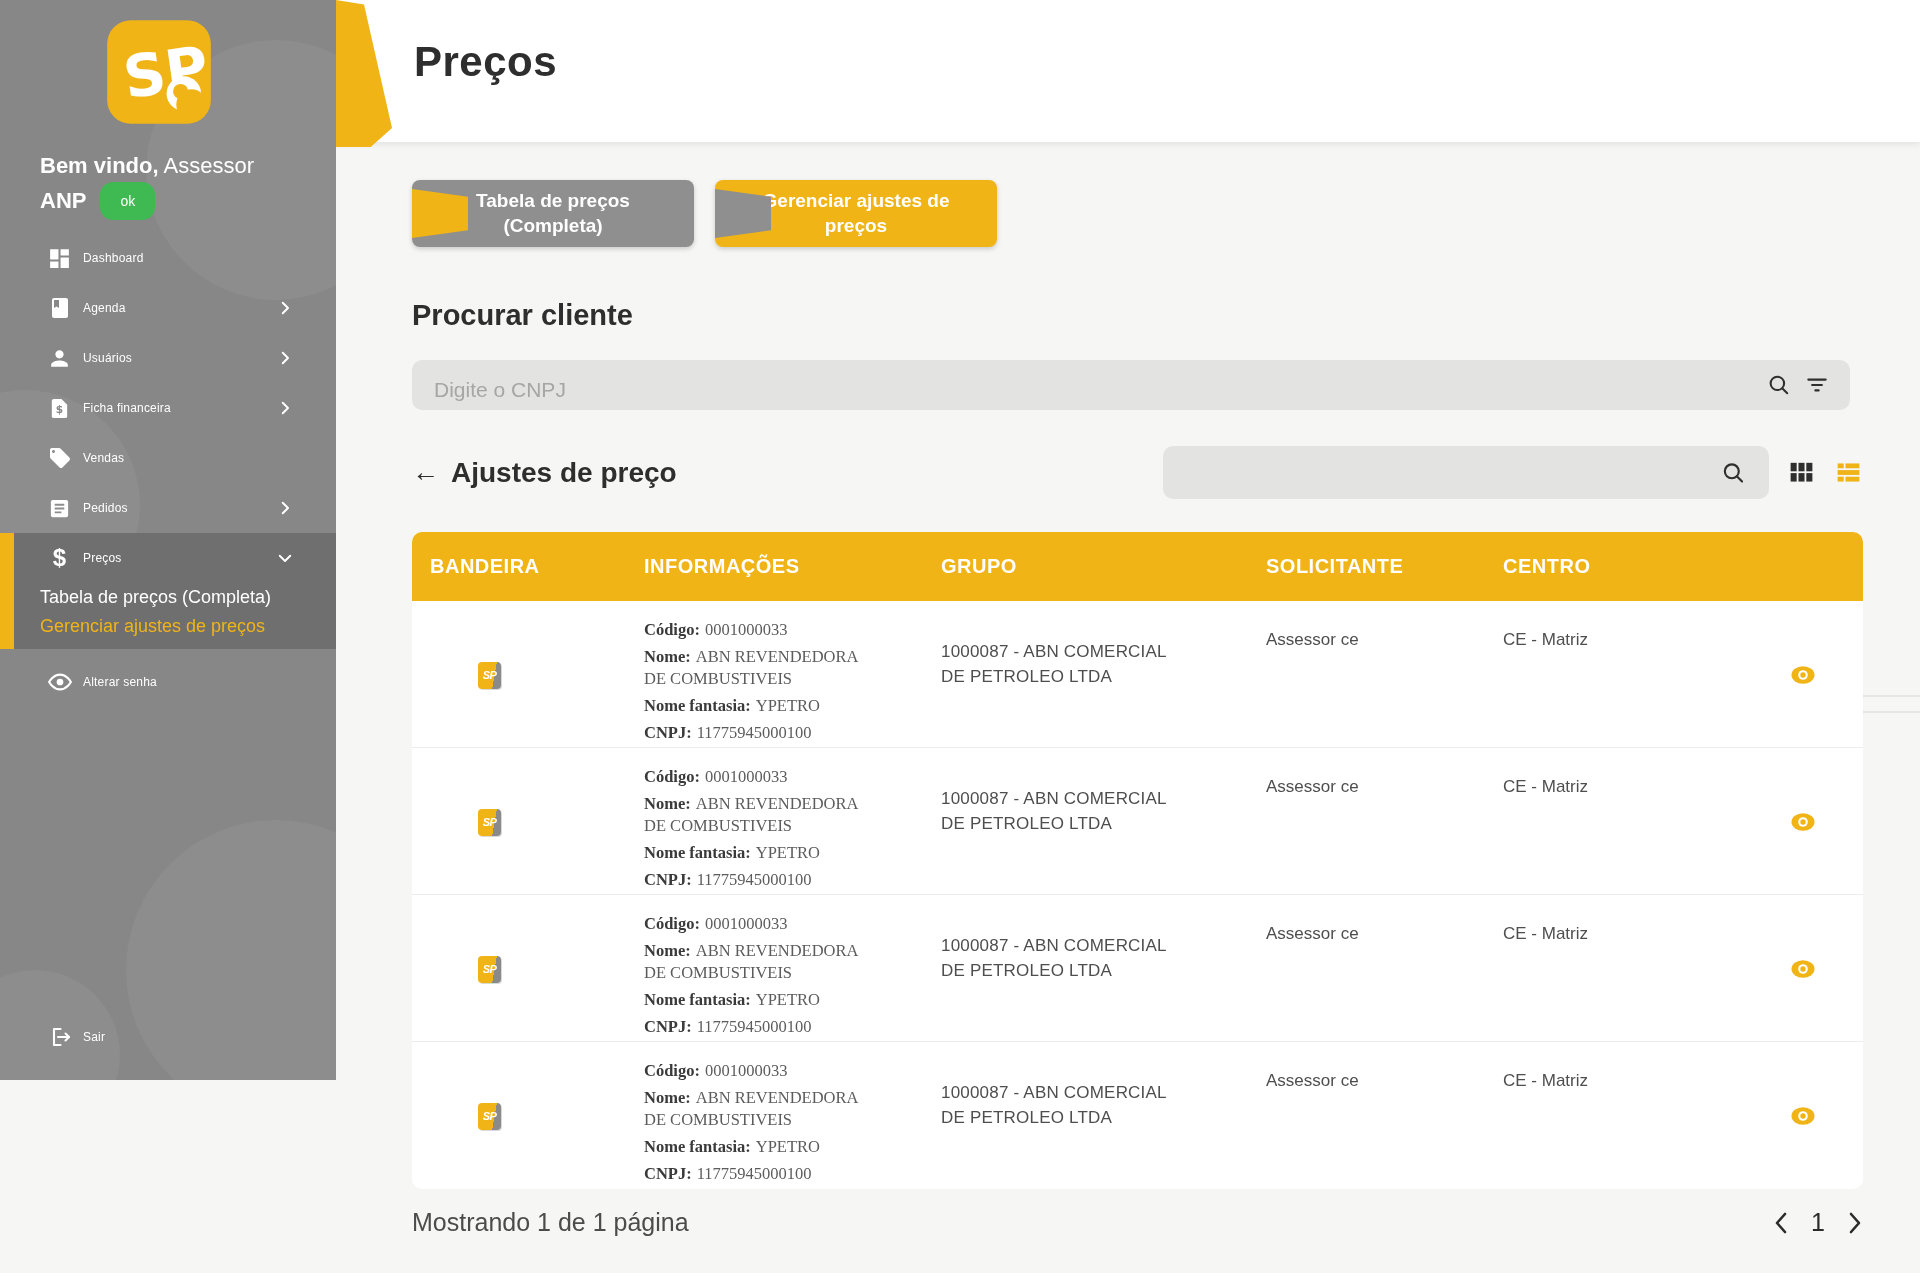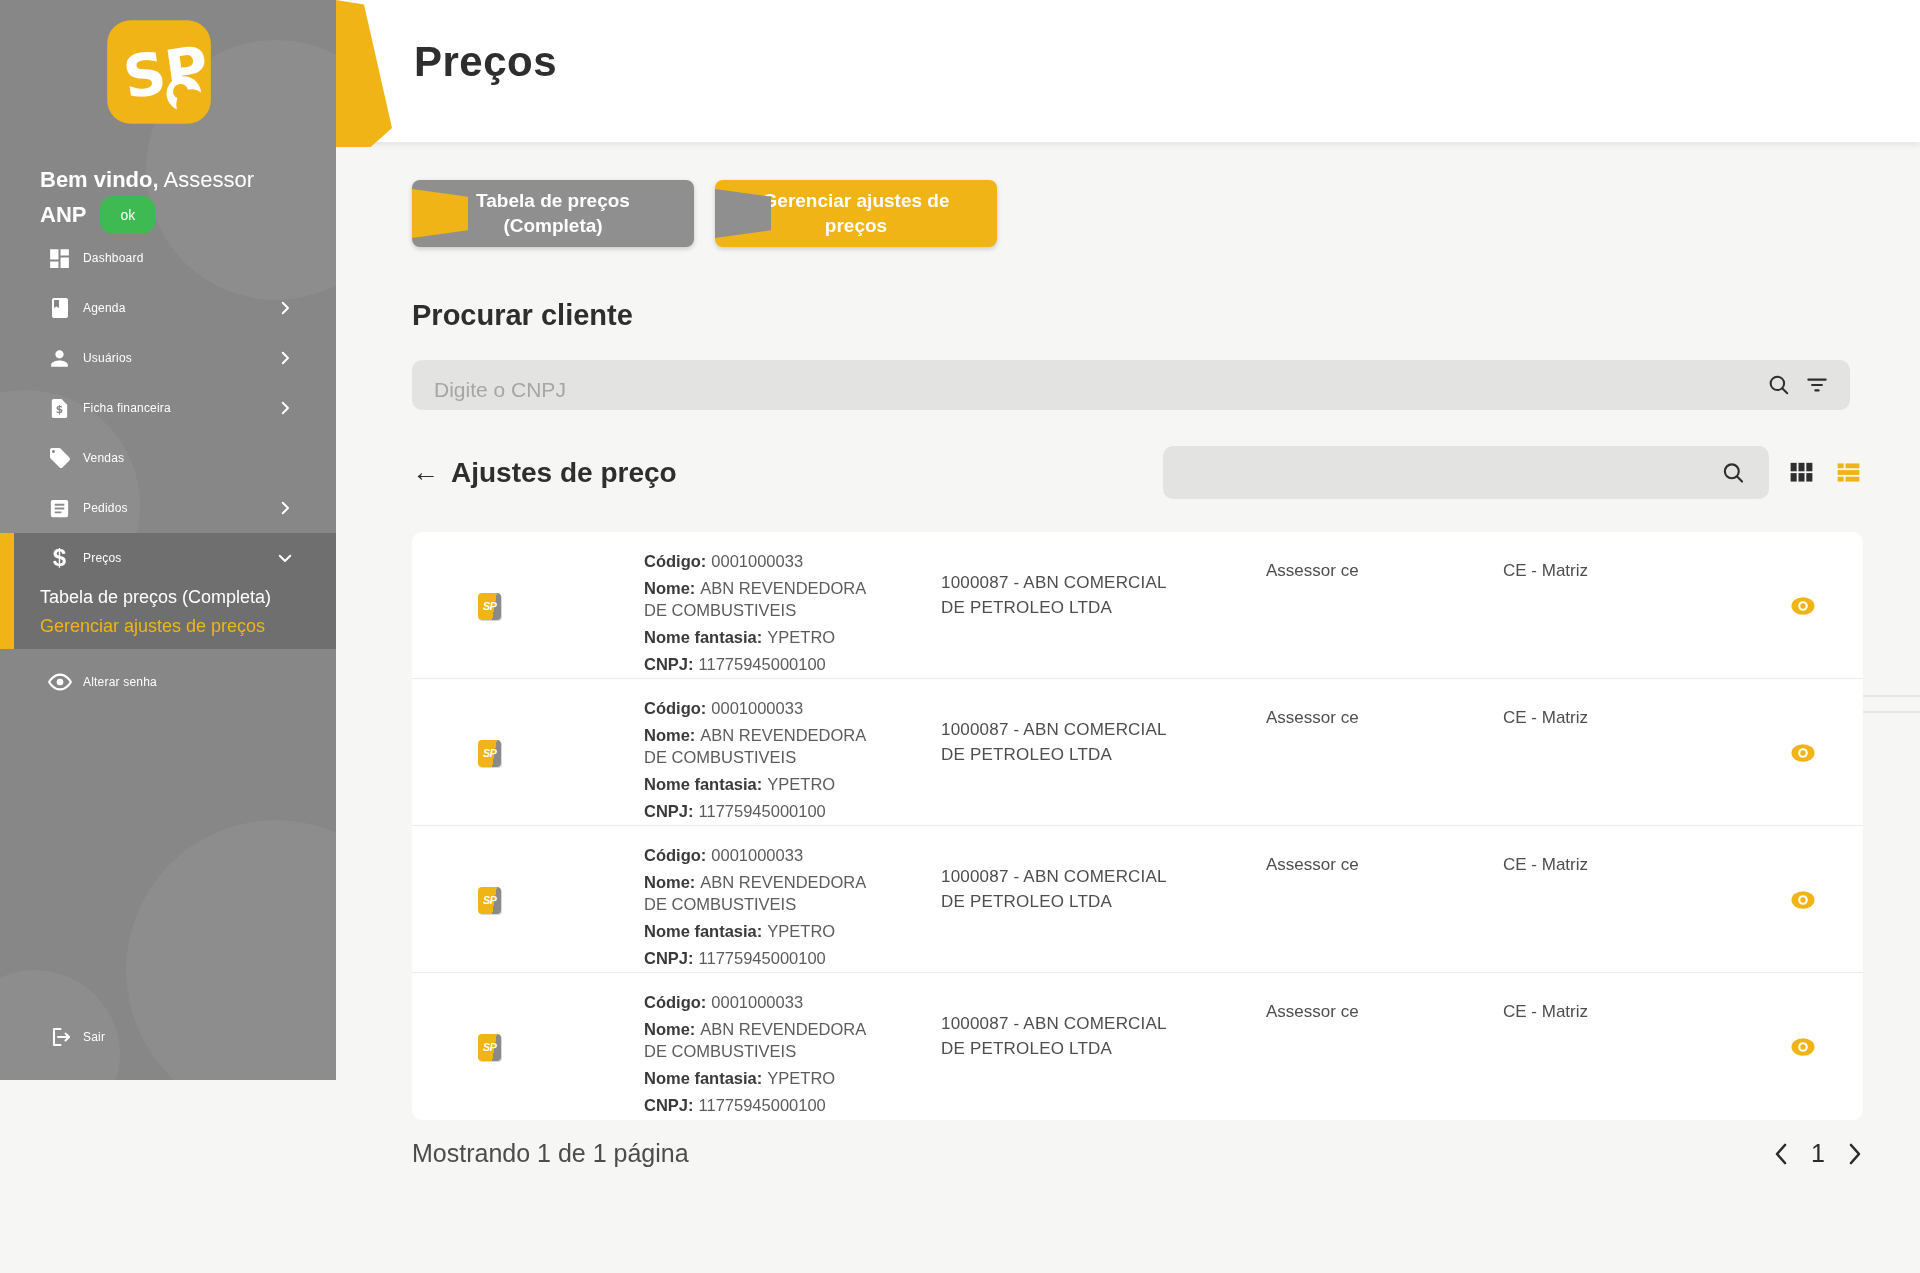--- a/index.html
+++ b/index.html
@@ -10,21 +10,21 @@
   
   .sidebar { position:absolute; left:0; top:0; width:336px; height:1080px;
              background:#878787; color:#fff; overflow:hidden; z-index:5; }
   .deco { position:absolute; border-radius:50%; background:rgba(255,255,255,0.05); }
   .deco.d1 { width:260px; height:260px; right:-70px; top:40px; }
   .deco.d2 { width:230px; height:230px; left:-90px; top:390px; }
   .deco.d3 { width:300px; height:300px; right:-90px; bottom:-40px; }
   .deco.d4 { width:170px; height:170px; left:-50px; bottom:-60px; }
 
   .logo-wrap { position:absolute; left:105px; top:18px; width:108px; height:108px; }
-  .welcome { position:absolute; left:40px; top:164px; font-size:22px; line-height:32px; color:#fff; width:270px; }
+  .welcome { position:absolute; left:40px; top:150px; font-size:22px; line-height:32px; color:#fff; width:270px; }
   .welcome b { font-weight:bold; }
   .badge-ok { display:inline-block; background:#3FBA52; color:#fff; font-size:14px;
               border-radius:13px; padding:3px 20px; margin-left:14px; vertical-align:2px; }
 
   .menu { position:absolute; left:0; top:233px; width:100%; }
   .menu-item { height:50px; display:flex; align-items:center; padding-left:46px;
                position:relative; cursor:pointer; }
   .menu-item .mi-icon { width:27px; height:27px; display:flex; align-items:center; justify-content:center; flex:0 0 27px; }
   .menu-item .mi-label { margin-left:10px; font-size:12px; font-weight:normal; letter-spacing:0.2px; }
   .menu-item .mi-chevron { position:absolute; right:42px; display:flex; }
@@ -92,21 +92,21 @@
   .th.first { padding-left:18px; }
   .trow { height:147px; border-bottom:1px solid #ECECEA; position:relative; }
   .trow:last-of-type { border-bottom:none; }
   .c-brand { display:flex; align-items:center; }
   .minilogo { margin-left:66px; width:23px; height:27px; border-radius:4px;
               background:linear-gradient(100deg, #F0B417 68%, #8a8a8a 68%);
               display:flex; align-items:center; justify-content:center;
               box-shadow:1px 1px 0 rgba(0,0,0,0.15); }
   .minilogo span { font-size:11px; font-weight:bold; color:#fff; font-style:italic; letter-spacing:-0.5px; }
   .c-info { padding-top:18px; font-size:16.5px; line-height:22px; color:#5C5C5C; }
-  .c-info .info-line { margin-bottom:5px; max-width:230px; }
+  .c-info .info-line { margin-bottom:5px; max-width:230px;font-family:Liberation Serif, serif; }
   .c-info b { color:#3A3A3A; font-weight:bold; margin-right:5px; }
   .c-grupo { padding-top:38px; font-size:17px; line-height:25px; color:#4E4E4E; max-width:240px; letter-spacing:0.2px; }
   .c-plain { padding-top:29px; font-size:17px; color:#4E4E4E; }
   .c-actions { display:flex; align-items:center; justify-content:center; }
   .eye-btn { cursor:pointer; display:flex; }
 
   
   .pagination { margin-top:19px; display:flex; align-items:center; width:1451px; }
   .pag-summary { font-size:25px; color:#4C4C4C; }
   .pag-controls { margin-left:auto; display:flex; align-items:center; gap:22px; }
@@ -330,20 +330,28 @@
               <rect x="9.5" y="4.5" width="11.5" height="4"></rect>
               <rect x="3" y="10" width="18" height="4"></rect>
               <rect x="3" y="15.5" width="5" height="4"></rect>
               <rect x="9.5" y="15.5" width="11.5" height="4"></rect>
             </svg>
         </span>
       </div>
     </div>
 
     <section class="table">
+      <div class="thead grid-cols">
+        <div class="th first">BANDEIRA</div>
+        <div class="th">INFORMAÇÕES</div>
+        <div class="th">GRUPO</div>
+        <div class="th">SOLICITANTE</div>
+        <div class="th">CENTRO</div>
+        <div class="th"></div>
+      </div>
 
         <div class="trow grid-cols">
           <div class="c-brand">
             <span class="minilogo">
               <span>SP</span>
             </span>
           </div>
           <div class="c-info">
             <div class="info-line"><b>Código:</b><span>0001000033</span></div>
             <div class="info-line"><b>Nome:</b><span>ABN REVENDEDORA DE COMBUSTIVEIS</span></div>

